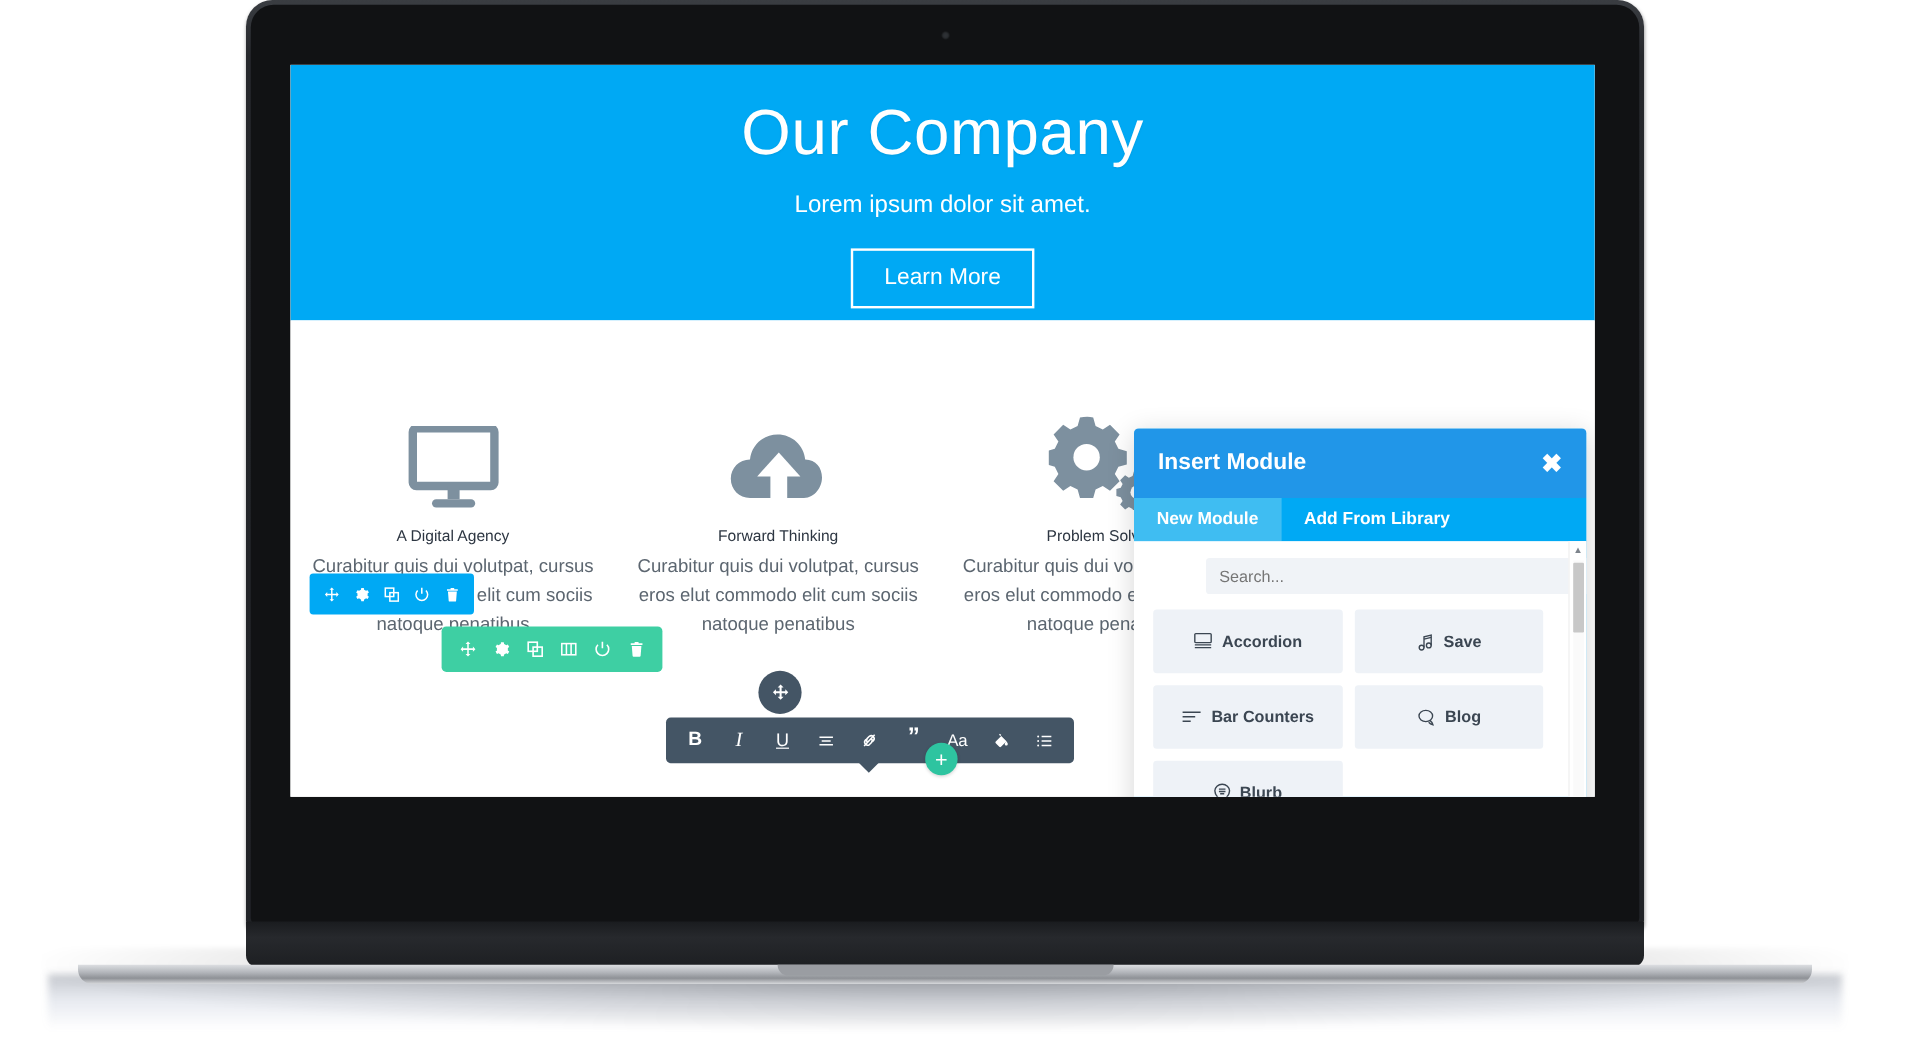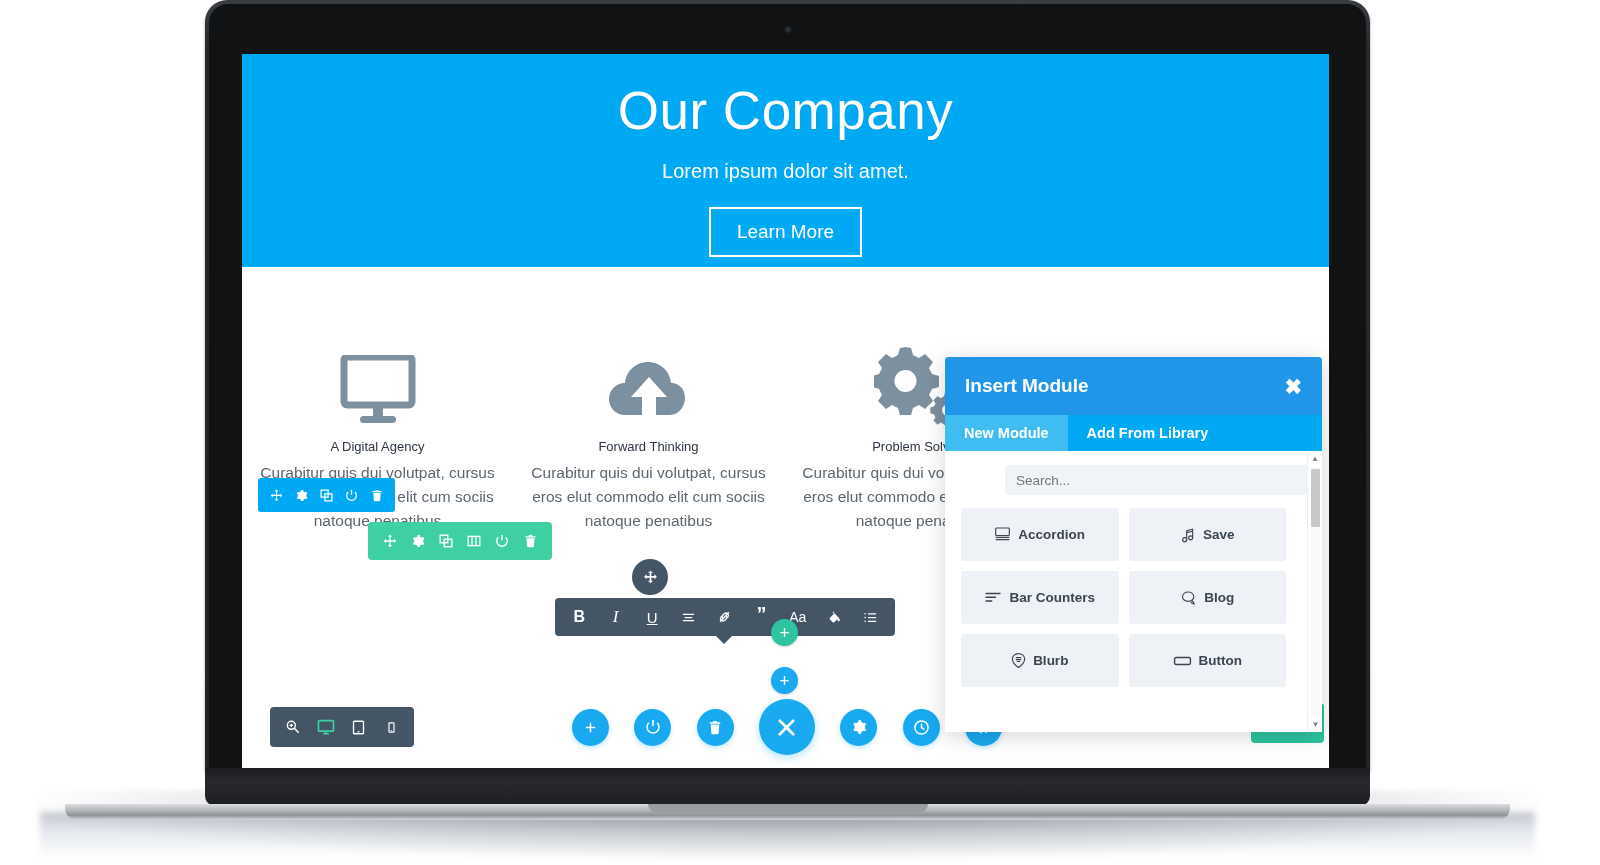--- a/index.html
+++ b/index.html
@@ -25,21 +25,21 @@
   .laptop-lid-inner{
     position:absolute; left:4px; top:4px; width:1157px; height:767px;
     background:#111214; border-radius:19px 19px 6px 6px;
   }
   .laptop-camera{
     position:absolute; left:50%; top:26px; transform:translateX(-50%);
     width:7px; height:7px; border-radius:50%;
     background:#2e3135; box-shadow:inset 0 0 2px #000;
   }
   .laptop-screen{
-    position:absolute; left:37px; top:54px; width:1087px; height:749px;
+    position:absolute; left:37px; top:54px; width:1087px; height:610px;
     background:#ffffff; overflow:hidden;
   }
   .laptop-chin{
     position:absolute; left:0; top:768px; width:1165px; height:38px;
     background:linear-gradient(180deg,#1a1c1f 0%,#27292d 35%,#1d1f22 100%);
     border-radius:0 0 10px 10px;
   }
   .laptop-brand{
     position:absolute; left:0; top:770px; width:1165px;
     text-align:center; color:#b9bbbe; font-size:17px; letter-spacing:.3px;
@@ -545,28 +545,20 @@
               <div class="module-card">
                 <span>
                   <svg width="15" height="17" viewBox="0 0 22 24" fill="none" stroke="#3b4652" stroke-width="1.7">
                       <path d="M11 1.8c5 0 9 3.6 9 8 0 5-6 10.5-9 12.6C8 20.3 2 14.8 2 9.8c0-4.4 4-8 9-8z"></path>
                       <path d="M7 7.8h8M7 10.6h8M8.5 13.4h5"></path>
                     </svg>
                 </span>
                 <span class="mc-label">Blurb</span>
               </div>
 
-              <div class="module-card">
-                <span>
-                  <svg width="19" height="12" viewBox="0 0 24 14" fill="none" stroke="#3b4652" stroke-width="1.8">
-                      <rect x="2" y="2.5" width="20" height="9" rx="2"></rect>
-                    </svg>
-                </span>
-                <span class="mc-label">Button</span>
-              </div>
 
             </div>
           </div>
 
           <div id="modal-scrollbar">
             <div class="sb-arrow">▲</div>
             <div id="modal-scrollbar-track"></div>
             <div id="modal-scrollbar-thumb"></div>
             <div class="sb-arrow bottom">▼</div>
           </div>

